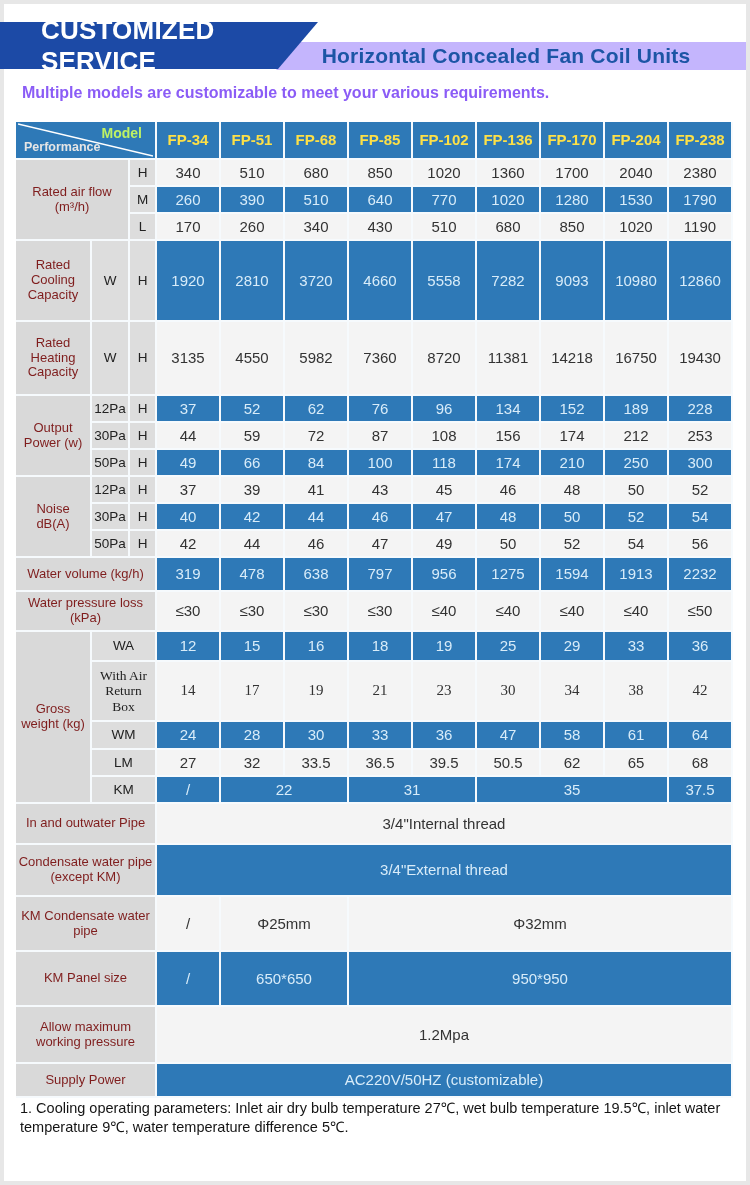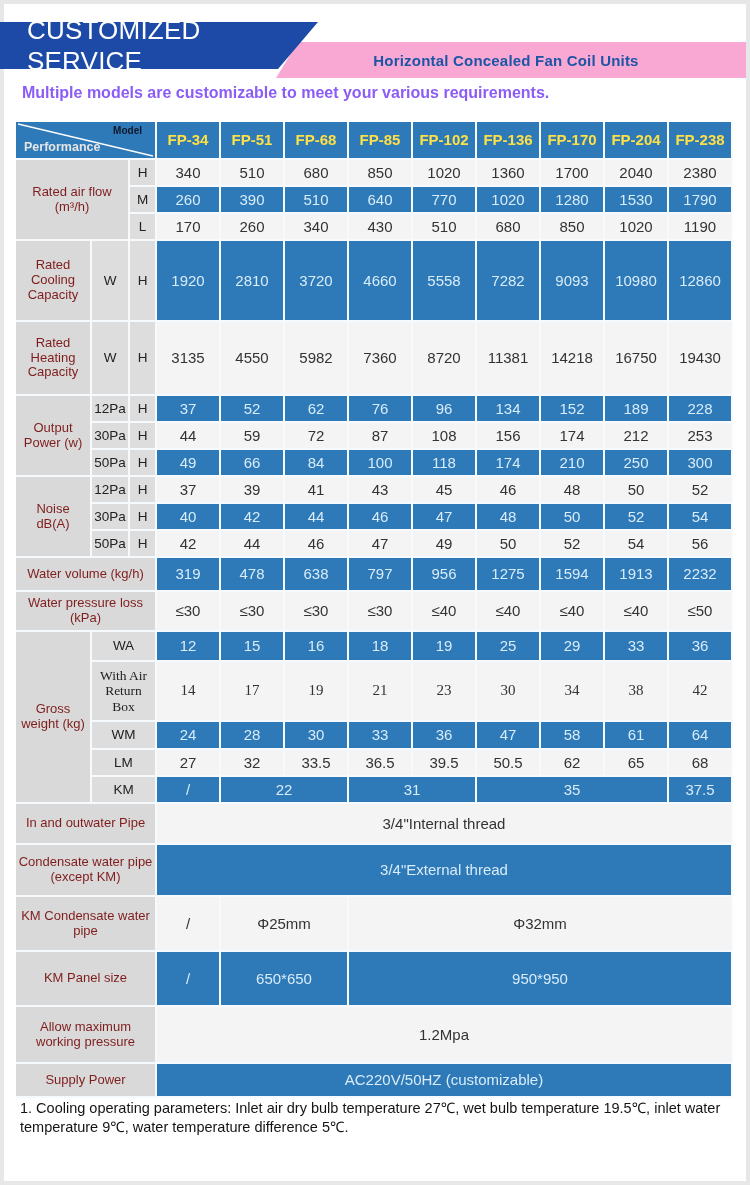--- a/index.html
+++ b/index.html
@@ -3,33 +3,33 @@
 <meta charset="utf-8">
 <style>
   html,body{margin:0;padding:0;background:#fff;}
   .page{
     position:relative;width:750px;height:1185px;background:#ffffff;
     font-family:"Liberation Sans",sans-serif;overflow:hidden;
     box-shadow:inset 0 0 0 4px #e7e7e7;
   }
   
   .strip{
-    position:absolute;top:42px;left:266px;right:4px;height:36px;
-    background:#f9a8d4;z-index:1;
+    position:absolute;top:42px;left:266px;right:4px;height:28px;
+    background:#c4b5fd;z-index:1;
     clip-path:polygon(32px 0,100% 0,100% 100%,10px 100%);
     display:flex;align-items:center;justify-content:center;
-    font-weight:bold;font-size:15px;color:#1c55a5;letter-spacing:.2px;
+    font-weight:bold;font-size:21px;color:#1c55a5;letter-spacing:.2px;
   }
   .ribbon{
     position:absolute;top:22px;left:0;width:318px;height:47px;
     background:#1c4aa6;z-index:2;
     clip-path:polygon(0 0,100% 0,calc(100% - 40px) 100%,0 100%);
     display:flex;align-items:center;
-    padding-left:27px;box-sizing:border-box;
-    color:#ffffff;font-weight:normal;font-size:26px;letter-spacing:.2px;
+    padding-left:41px;box-sizing:border-box;
+    color:#ffffff;font-weight:bold;font-size:26px;letter-spacing:.2px;
   }
   .subtitle{
     position:absolute;top:84px;left:22px;right:20px;
     font-size:16px;font-weight:bold;color:#8b5cf6;
   }
   
   table.spec{
     position:absolute;top:122px;left:16px;
     border-collapse:separate;border-spacing:0;table-layout:fixed;width:717px;
   }
@@ -39,21 +39,21 @@
     padding:1px 2px;line-height:1.15;
   }
   td.model{background:#2e79b7;color:#fde047;font-weight:bold;font-size:15px;}
   td.b{background:#2e79b7;color:#d8ecf9;font-size:15px;border-right-color:#a9d1ea;}
   td.w{background:#f4f4f4;color:#333333;font-size:15px;}
   td.label{background:#d9d9d9;color:#7f1d1d;font-size:13px;border-right-color:#ffffff;border-bottom-color:#ffffff;}
   td.sub{background:#dddddd;color:#222222;font-size:13.5px;border-right-color:#ffffff;border-bottom-color:#ffffff;}
   td.corner{background:#2e79b7;padding:0;border-right-color:#f6fafd;}
   .corner-in{position:relative;width:100%;height:34px;}
   .corner-in svg{position:absolute;left:0;top:0;width:100%;height:100%;}
-  .corner-top{position:absolute;top:2px;right:11px;color:#0f172a;font-weight:bold;font-size:10px;}
+  .corner-top{position:absolute;top:2px;right:11px;color:#bef264;font-weight:bold;font-size:14px;}
   .corner-bot{position:absolute;bottom:3px;left:6px;color:#e5e5e5;font-weight:bold;font-size:12.5px;}
   
   .notes{
     position:absolute;top:1099px;left:20px;width:712px;
     font-size:14.5px;line-height:1.33;color:#141414;
   }
   .notes p{margin:0;}
 </style>
 </head>
 <body>

